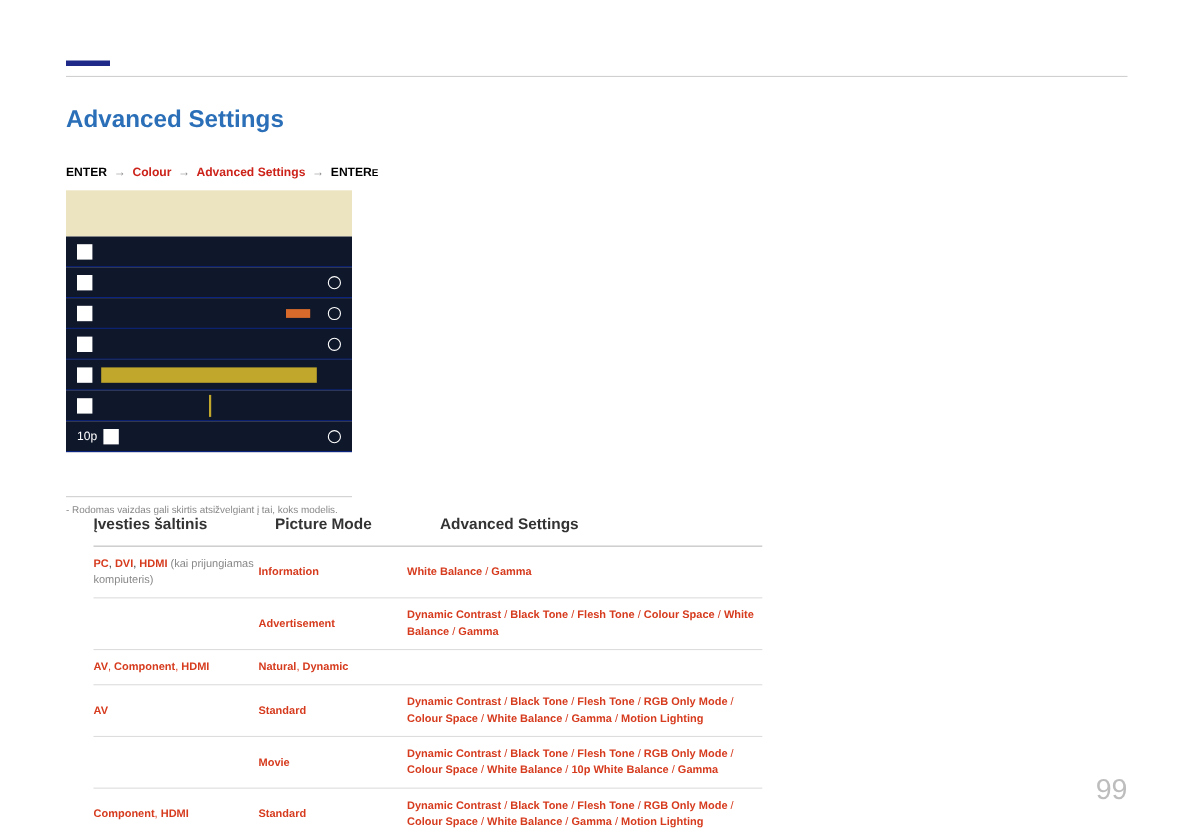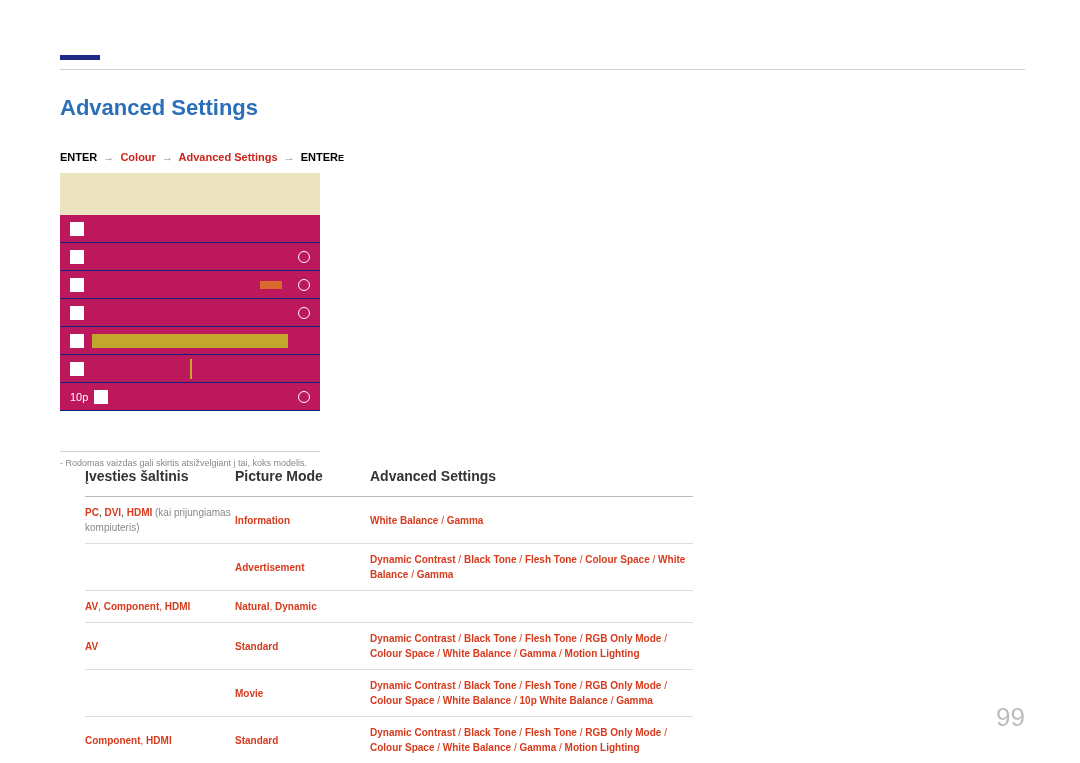--- a/index.html
+++ b/index.html
@@ -59,21 +59,21 @@
   .breadcrumb .arr { color:#888; font-weight:400; padding:0 3px;}
   .menu-box {
     width: 260px;
     margin-top: 2px;
   }
   .menu-header {
     height: 42px;
     background: #ece4c0;
   }
   .menu-item {
-    background: #be185d;
+    background: #0f172a;
     color: #fff;
     height: 28px;
     line-height: 28px;
     border-bottom: 1px solid #0a2480;
     display: flex;
     align-items: center;
     font-size: 11px;
     padding: 0 10px;
     position: relative;
   }
@@ -131,20 +131,21 @@
   .footnote {
     font-size: 9px;
     color: #888;
     margin-top: 6px;
   }
   
   .tbl-head {
     display:flex;
     border-bottom:1px solid #bbb;
     padding-bottom: 12px;
+    gap: 15px;
   }
   .col-a { width: 150px; }
   .col-b { width: 135px; }
   .col-c { flex: 1; }
   .th {
     font-size: 14px;
     font-weight: 700;
     color: #333;
   }
   .tbl-row {

